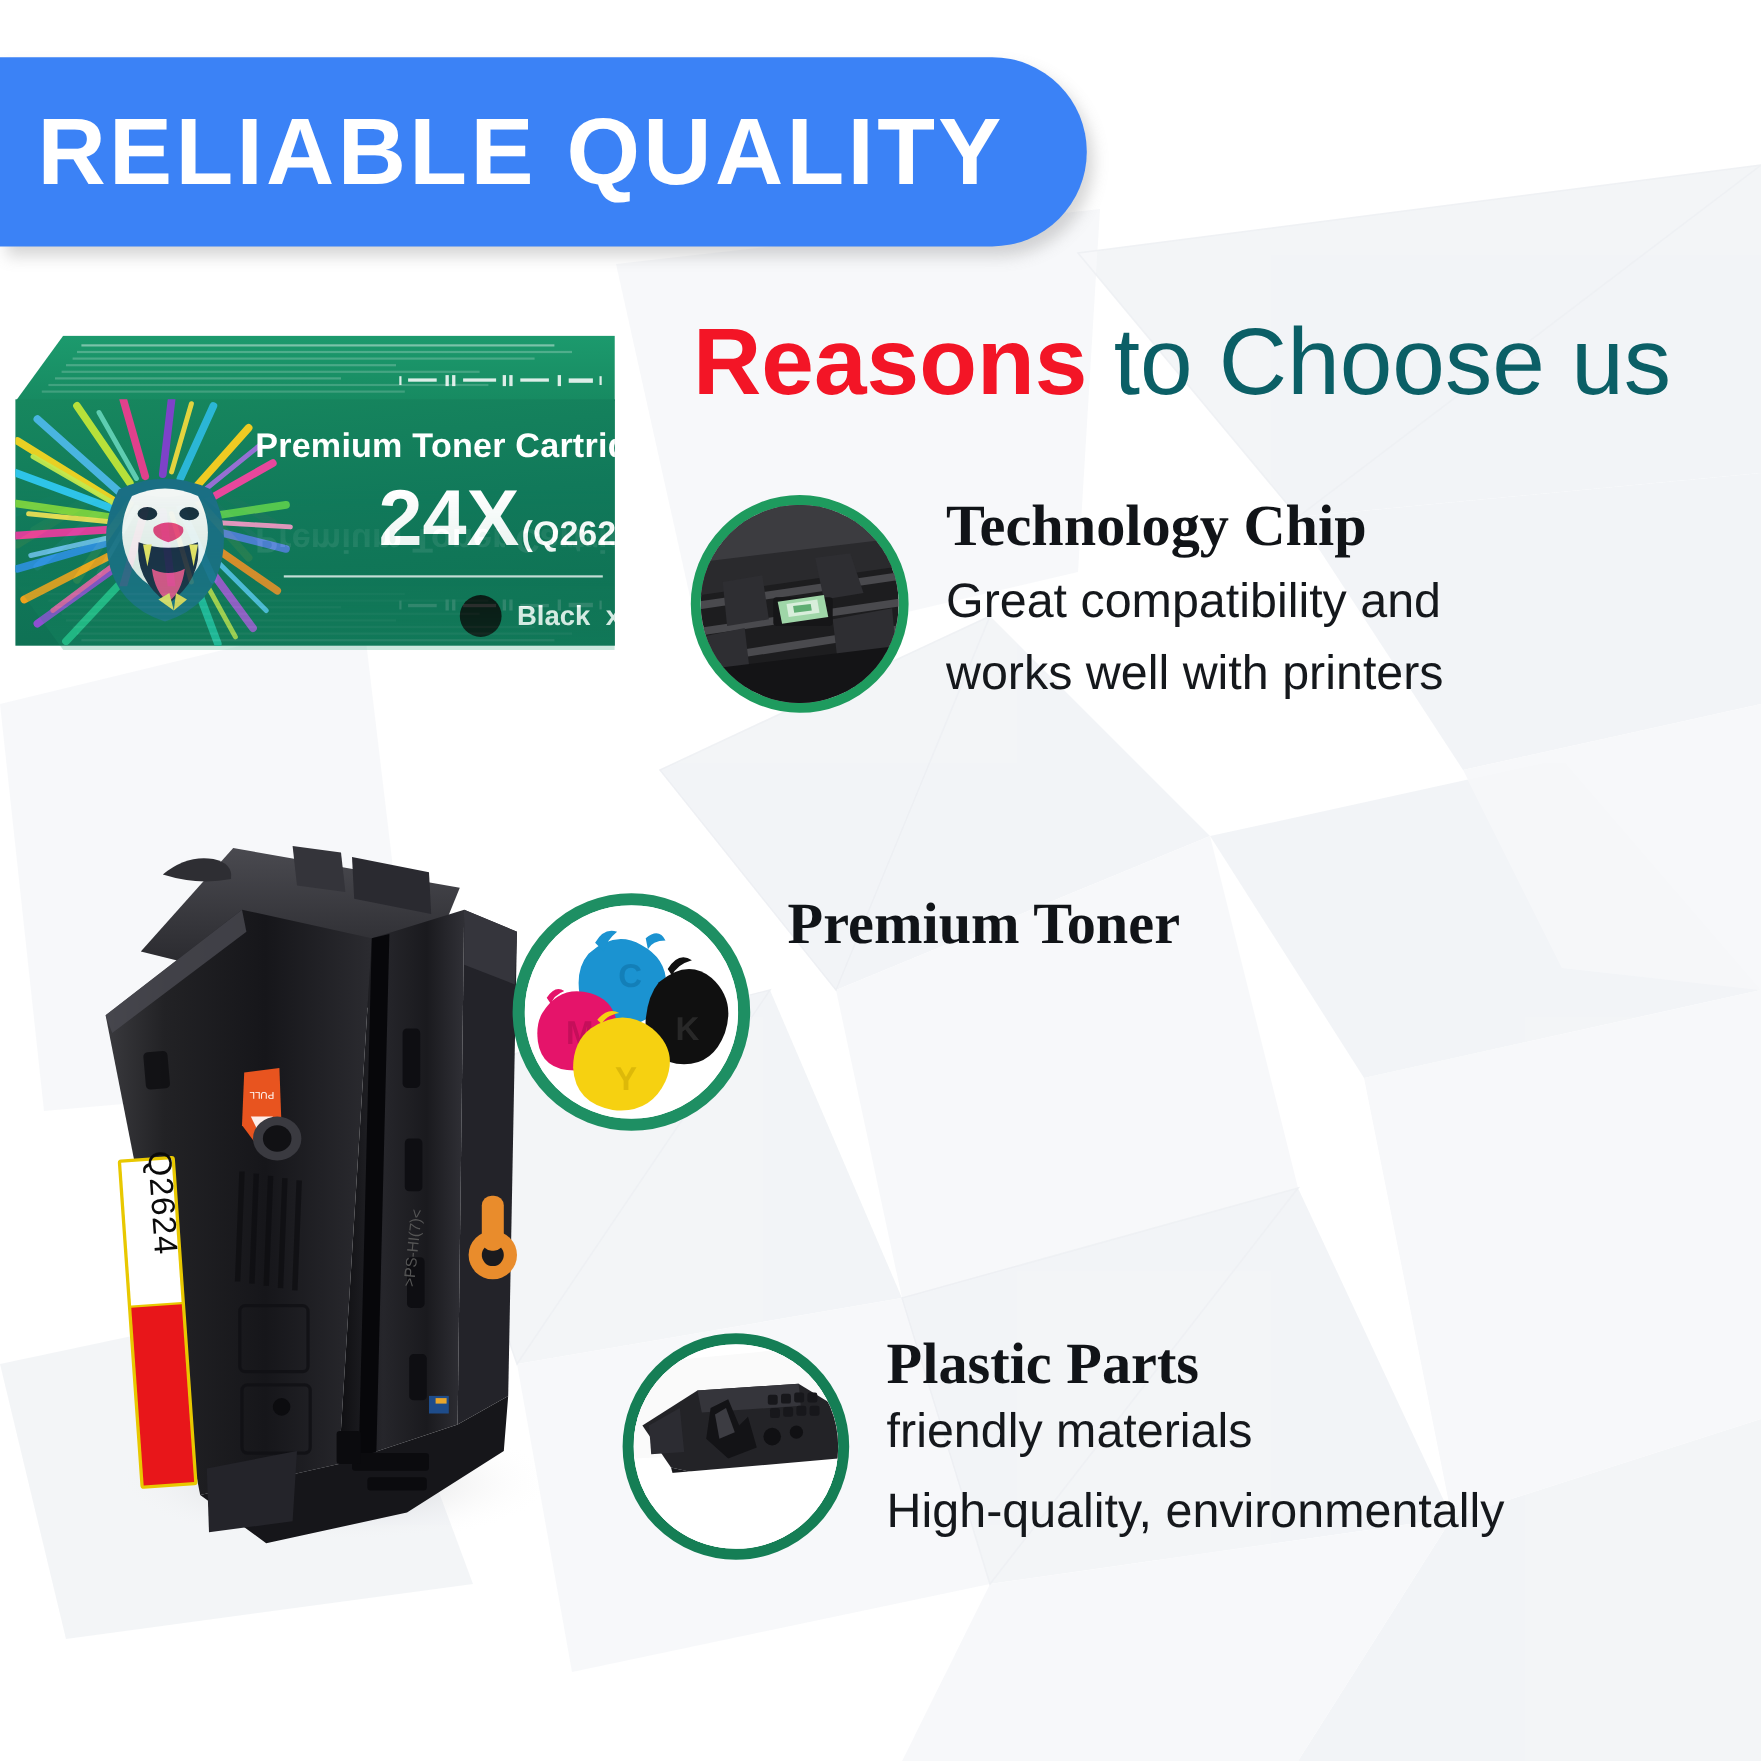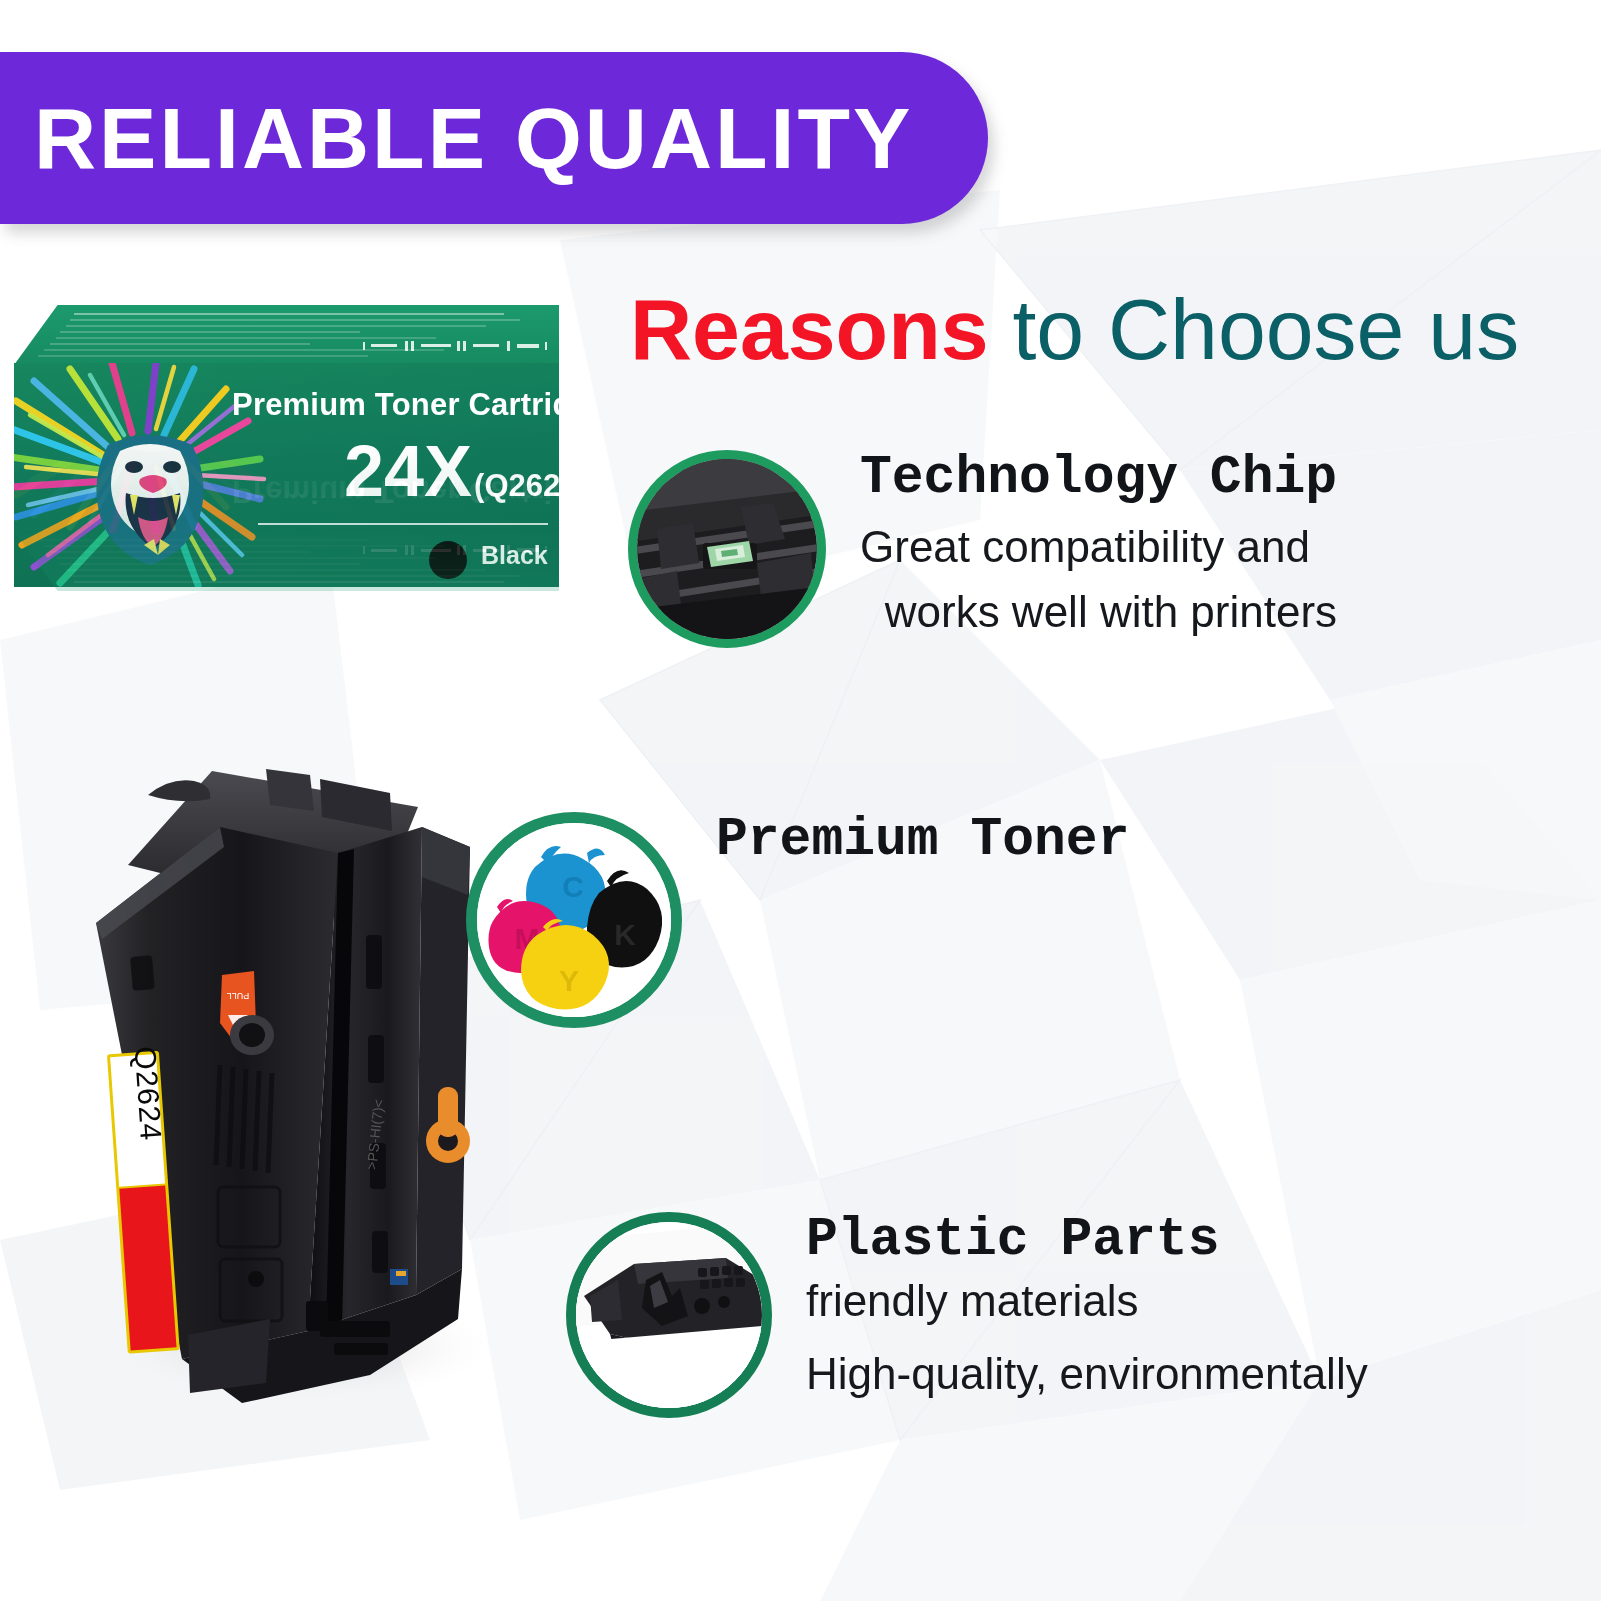--- a/index.html
+++ b/index.html
@@ -9,21 +9,21 @@
     background:#ffffff;
     position:relative;
   }
 
   
   #bg{position:absolute;inset:0;width:1601px;height:1601px;z-index:0;}
 
   
   .banner{
     position:absolute;left:0;top:52px;width:988px;height:172px;
-    background:#6d28d9;
+    background:#3b82f6;
     border-top-right-radius:90px;border-bottom-right-radius:90px;
     box-shadow:6px 9px 14px rgba(120,120,120,.30);
     z-index:5;
   }
   .banner-text{
     position:absolute;left:34px;top:50%;transform:translateY(-50%);
     color:#ffffff;
     font-family:"Liberation Sans Narrow","Liberation Sans",sans-serif;
     font-weight:bold;font-size:86px;letter-spacing:3px;
     transform-origin:left center;
@@ -75,21 +75,21 @@
     white-space:nowrap;
   }
   .pkg-sku{
     font-size:31px;font-weight:bold;vertical-align:baseline;margin-left:2px;
   }
   .pkg-rule{
     position:absolute;left:244px;top:160px;width:290px;height:2px;
     background:rgba(255,255,255,.85);
   }
   .pkg-colorrow{
-    position:absolute;left:415px;top:178px;display:flex;align-items:flex-start;gap:14px;
+    position:absolute;left:404px;top:178px;display:flex;align-items:center;gap:14px;
     white-space:nowrap;
   }
   .dot-black{width:38px;height:38px;border-radius:50%;background:#070707;}
   .pkg-colorrow span{
     color:#fff;font-weight:bold;font-size:25px;
     font-family:"Liberation Sans Narrow","Liberation Sans",sans-serif;
   }
   .pkg-reflection{
     position:absolute;left:0;top:286px;width:545px;height:160px;
     transform:scaleY(-1);transform-origin:top;
@@ -104,21 +104,21 @@
 
   
   .feature{position:absolute;display:flex;align-items:flex-start;z-index:7;}
   .f-circle{
     border-radius:50%;overflow:hidden;flex:0 0 auto;
     background:#fff;
     box-sizing:border-box;
   }
   .f-text{margin-left:34px;}
   .f-title{
-    font-family:Liberation Mono, monospace;
+    font-family:Liberation Serif, serif;
     font-weight:bold;font-size:53px;color:#111418;line-height:1.06;
     white-space:nowrap;
   }
   .f-body{
     font-family:"Liberation Sans Narrow","Liberation Sans",sans-serif;
     font-weight:normal;font-size:44px;color:#15181c;line-height:1.42;
     margin-top:10px;white-space:nowrap;
   }
 
   #feat-0{left:628px;top:450px;}

